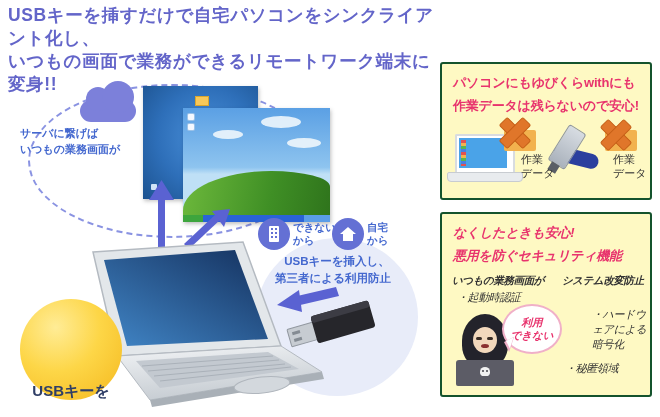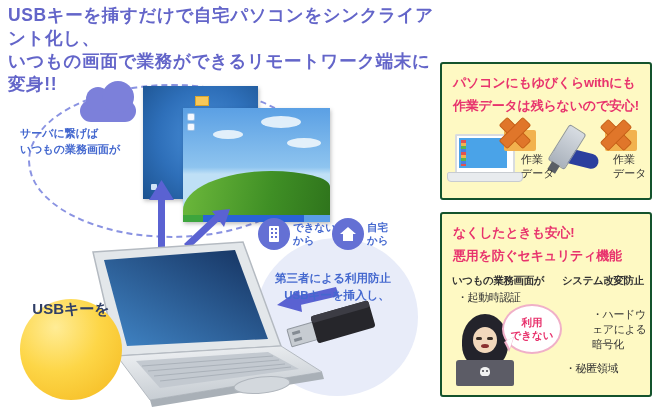--- a/index.html
+++ b/index.html
@@ -43,33 +43,33 @@
   
   .usb-circle{left:256px;top:238px;width:162px;height:158px;background:#e8ecf9;border-radius:50%;z-index:1;}
   .round-ico{width:32px;height:32px;border-radius:50%;background:#6470d4;z-index:4;
     display:flex;align-items:center;justify-content:center;}
   .ico-office{left:258px;top:218px;}
   .ico-home{left:332px;top:218px;}
   .ico-label{font-size:10.5px;font-weight:bold;color:#4468cf;line-height:1.25;z-index:4;white-space:pre-line;}
   .lbl-office{left:293px;top:221px;}
   .lbl-home{left:367px;top:221px;}
   .bubble-text{width:170px;text-align:center;font-size:11.5px;font-weight:bold;color:#4468cf;z-index:4;}
-  .bt1{left:252px;top:254px;margin-top:34px;}
+  .bt1{left:252px;top:254px;}
   .bt2{left:248px;top:271px;}
 
   
   .badge{left:20px;top:299px;width:102px;height:101px;border-radius:50%;
     background:radial-gradient(circle at 35% 28%,#ffec96 0%,#fdd647 45%,#f4b71d 100%);
-    z-index:5;display:flex;flex-direction:column;align-items:center;justify-content:space-between;
+    z-index:5;display:flex;flex-direction:column;align-items:center;justify-content:flex-end;
     font-size:15px;font-weight:bold;color:#2f3e66;line-height:1.3;text-align:center;}
 
   
   .info-box{left:440px;width:208px;background:#fef9c3;border:2px solid #14532d;border-radius:3px;z-index:2;}
   .box1{top:62px;height:134px;}
-  .box2{top:212px;height:181px;}
+  .box2{top:212px;height:181px;font-style:italic;}
   .box-title{position:absolute;left:11px;top:7px;font-size:13px;font-weight:bold;color:#e8336d;
     line-height:1.8;letter-spacing:-0.2px;white-space:pre-line;}
   .data-label{position:absolute;font-size:11px;color:#333;line-height:1.3;white-space:pre-line;z-index:3;}
 
   
   .g-folder{position:absolute;width:32px;height:21px;background:#f2b24e;border-radius:2px;z-index:1;}
   .g-folder::before{content:"";position:absolute;left:0;top:-4px;width:13px;height:5px;
     background:#f2b24e;border-radius:2px 2px 0 0;}
   .g-x{position:absolute;width:40px;height:40px;z-index:2;}
   .g-x::before,.g-x::after{content:"";position:absolute;left:4px;top:15px;width:32px;height:10px;

